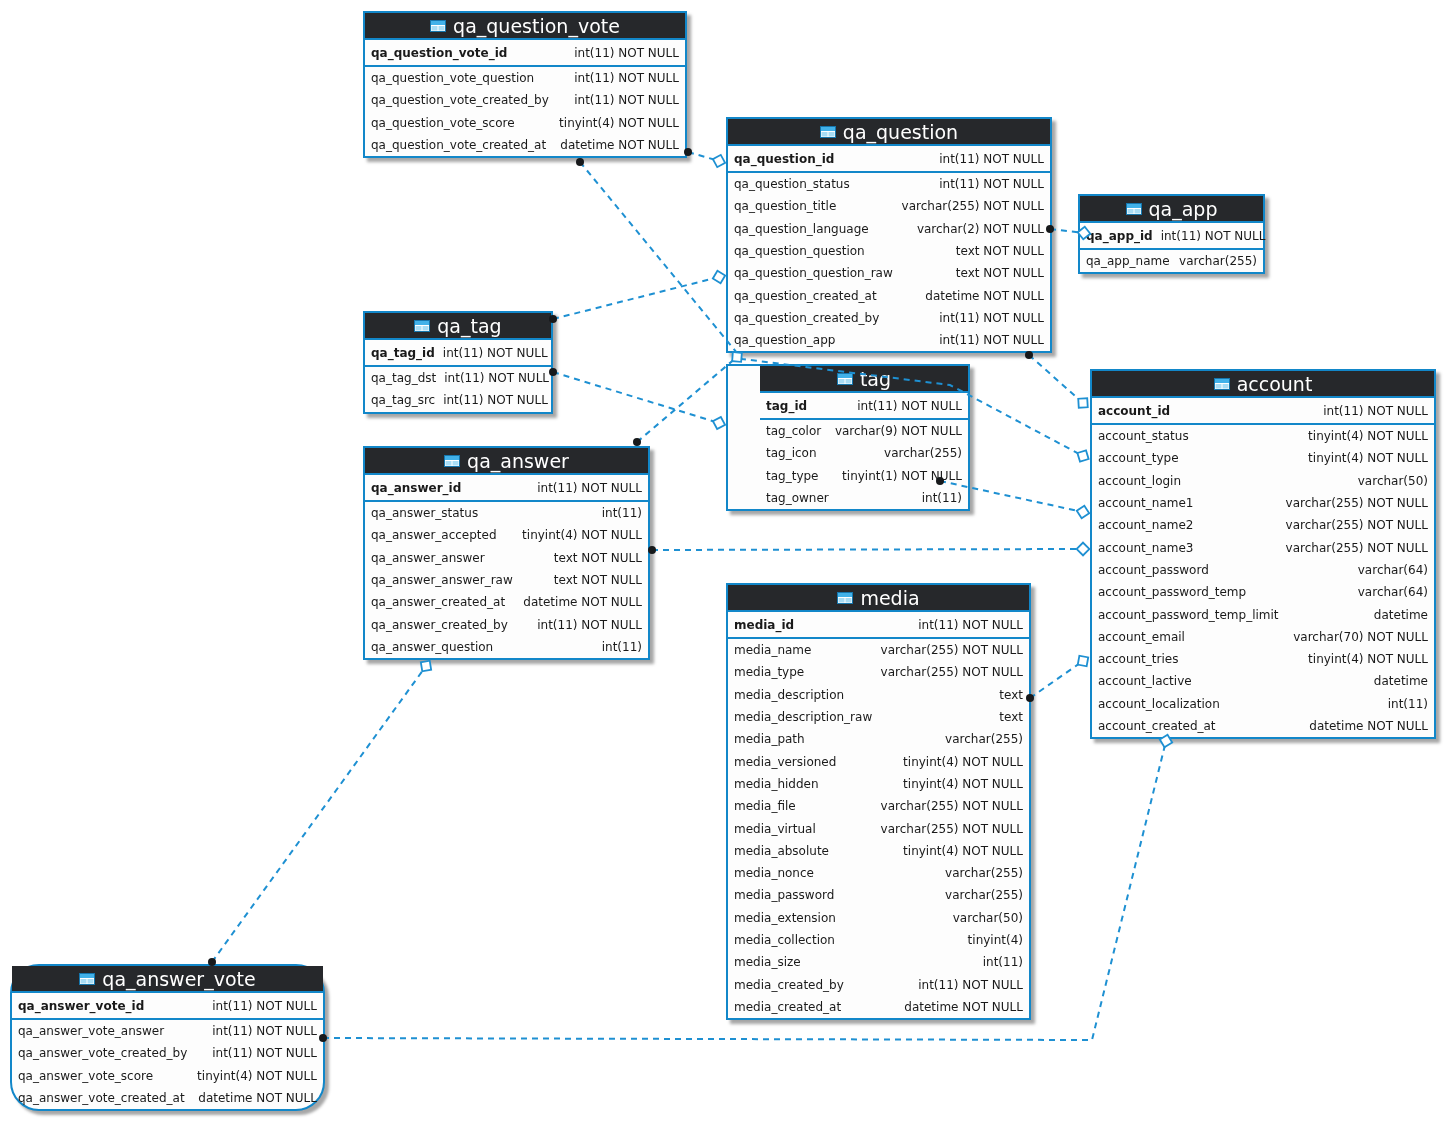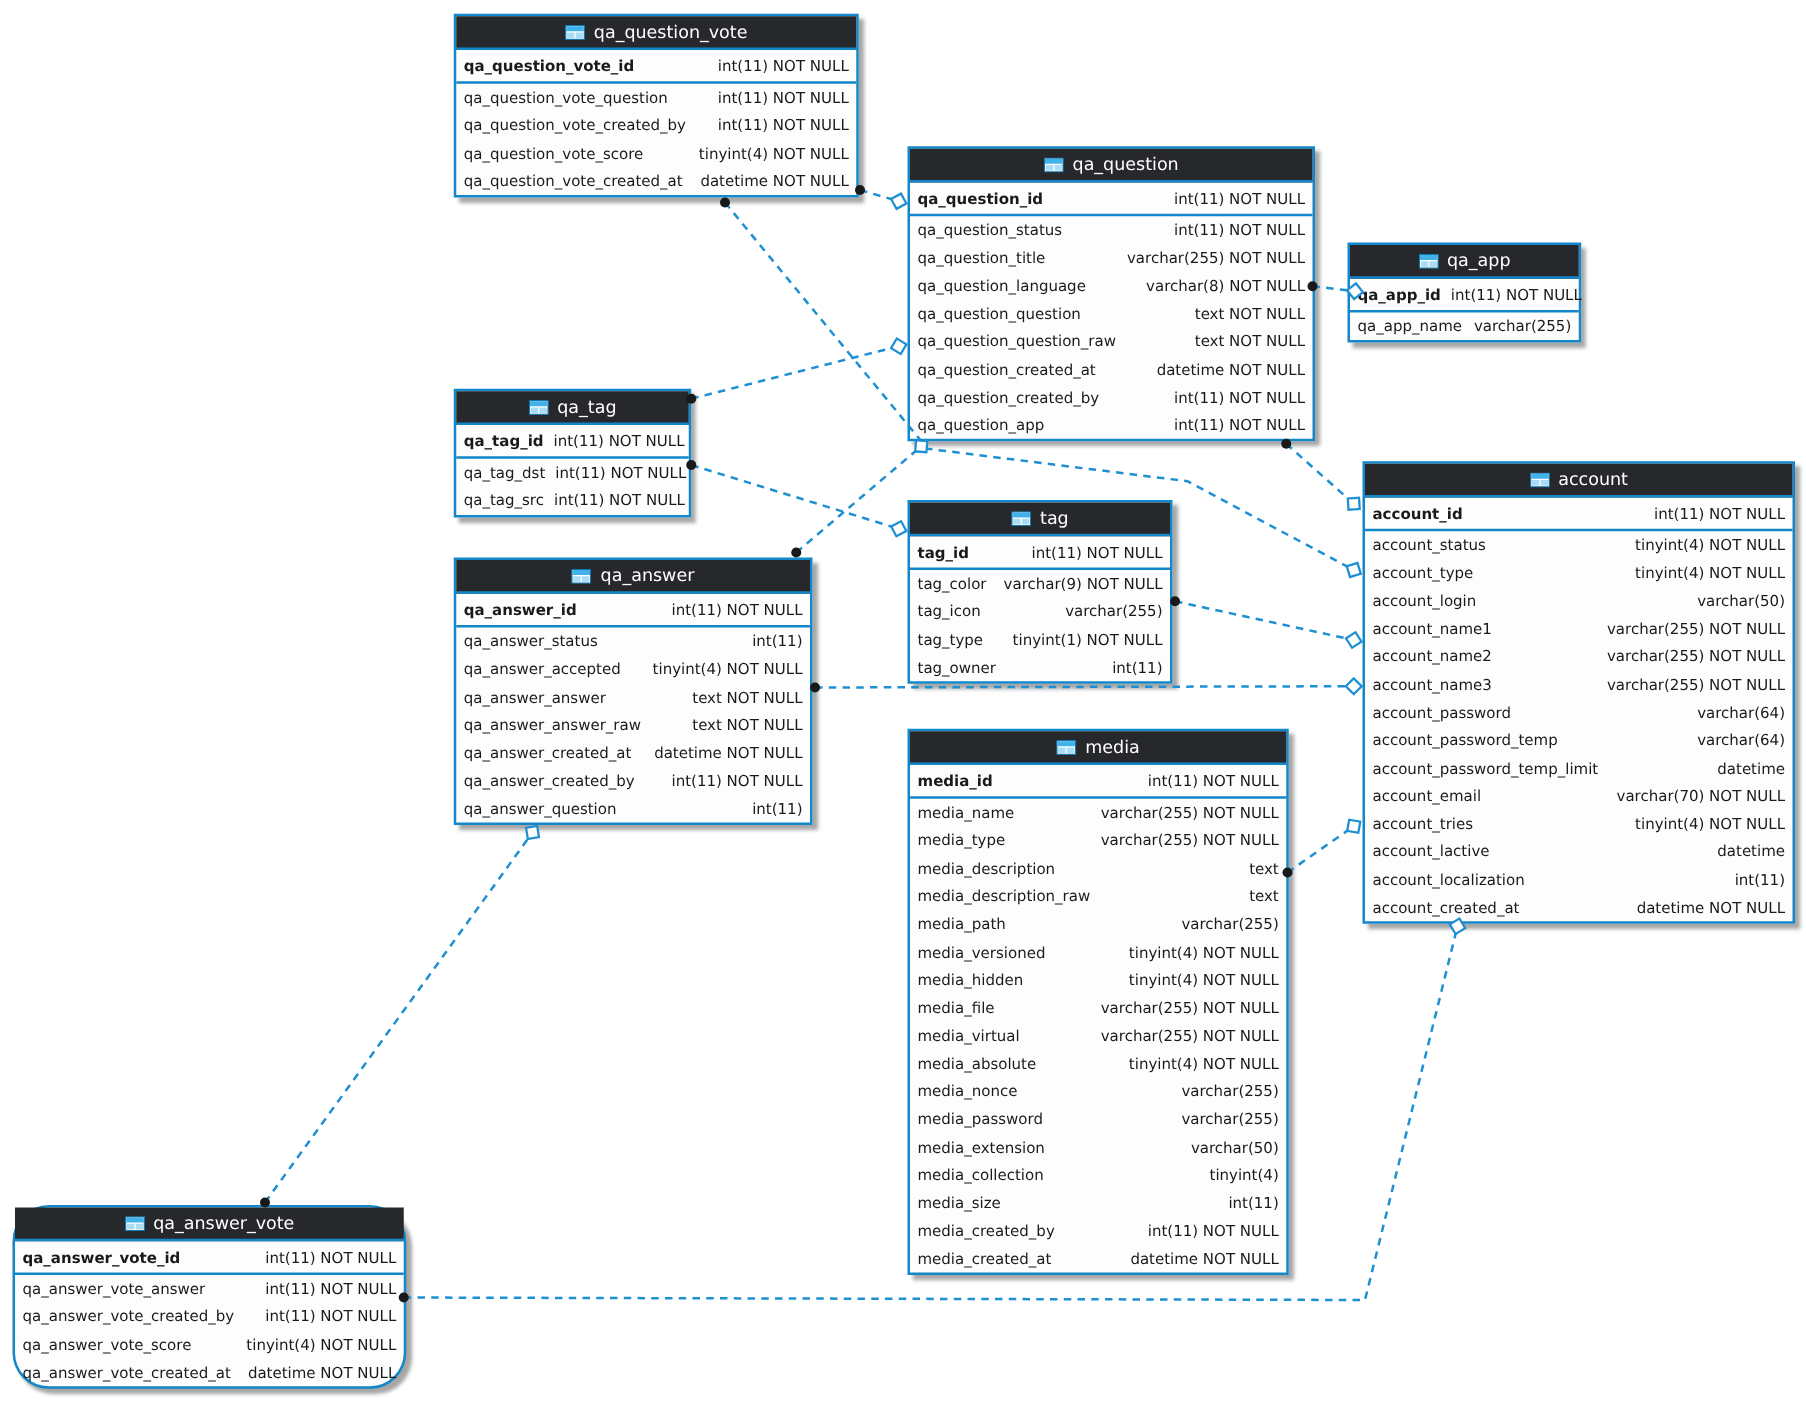--- a/index.html
+++ b/index.html
@@ -14,21 +14,21 @@
   .conn-dot { fill:var(--dot,#17191b); }
   .conn-diamond { fill:#ffffff; stroke:var(--conn,#1e90d2); stroke-width:1.8; }
   .tbl {
     position:absolute; z-index:2; background:var(--rowbg,#fdfdfd);
     border:2px solid var(--border,#1287c9);
     box-shadow:4px 4px 3px rgba(0,0,0,0.35);
   }
   .tbl-header {
     height:25px; background:var(--hdrbg,#26282b); color:var(--hdrtx,#ffffff);
     display:flex; align-items:center; justify-content:center; gap:7px;
-    font-size:14px; border-bottom:2px solid var(--border,#1287c9);
+    font-size:19px; border-bottom:2px solid var(--border,#1287c9);
     white-space:nowrap; cursor:move;
   }
   .tbl-icon { display:flex; align-items:center; }
   .pk-section { border-bottom:2px solid var(--border,#1287c9); }
   .pk-section .row { height:25px; }
   .pk-section .fname { font-weight:bold; }
   .row {
     height:22.3px; display:flex; align-items:center; justify-content:space-between;
     padding:0 6px; font-size:12px; color:var(--rowtx,#1a1a1a); white-space:nowrap;
   }
@@ -157,21 +157,21 @@
       <div class="row">
         <span class="fname">qa_question_status</span>
         <span class="ftype">int(11) NOT NULL</span>
       </div>
       <div class="row">
         <span class="fname">qa_question_title</span>
         <span class="ftype">varchar(255) NOT NULL</span>
       </div>
       <div class="row">
         <span class="fname">qa_question_language</span>
-        <span class="ftype">varchar(8) NOT NULL</span>
+        <span class="ftype">varchar(2) NOT NULL</span>
       </div>
       <div class="row">
         <span class="fname">qa_question_question</span>
         <span class="ftype">text NOT NULL</span>
       </div>
       <div class="row">
         <span class="fname">qa_question_question_raw</span>
         <span class="ftype">text NOT NULL</span>
       </div>
       <div class="row">
@@ -230,21 +230,21 @@
       </div>
       <div class="row">
         <span class="fname">qa_tag_dst</span>
         <span class="ftype">int(11) NOT NULL</span>
       </div>
       <div class="row">
         <span class="fname">qa_tag_src</span>
         <span class="ftype">int(11) NOT NULL</span>
       </div>
     </div>
-    <div class="tbl" style="left: 726px; top: 400px; width: 208px;">
+    <div class="tbl" style="left: 726px; top: 364px; width: 208px; padding-left: 32px;">
       <div class="tbl-header">
         <span class="tbl-icon">
           <svg width="16" height="12" viewBox="0 0 16 12">
   <rect x="0.5" y="0.5" width="15" height="11" fill="#ffffff" stroke="#1576ad"></rect>
   <rect x="1" y="1" width="14" height="4" fill="#41b1e9"></rect>
   <rect x="1.5" y="6" width="6" height="4.5" fill="#a8ddf5"></rect>
   <rect x="8.5" y="6" width="6" height="4.5" fill="#a8ddf5"></rect>
 </svg>
         </span>
         <span>tag</span>

